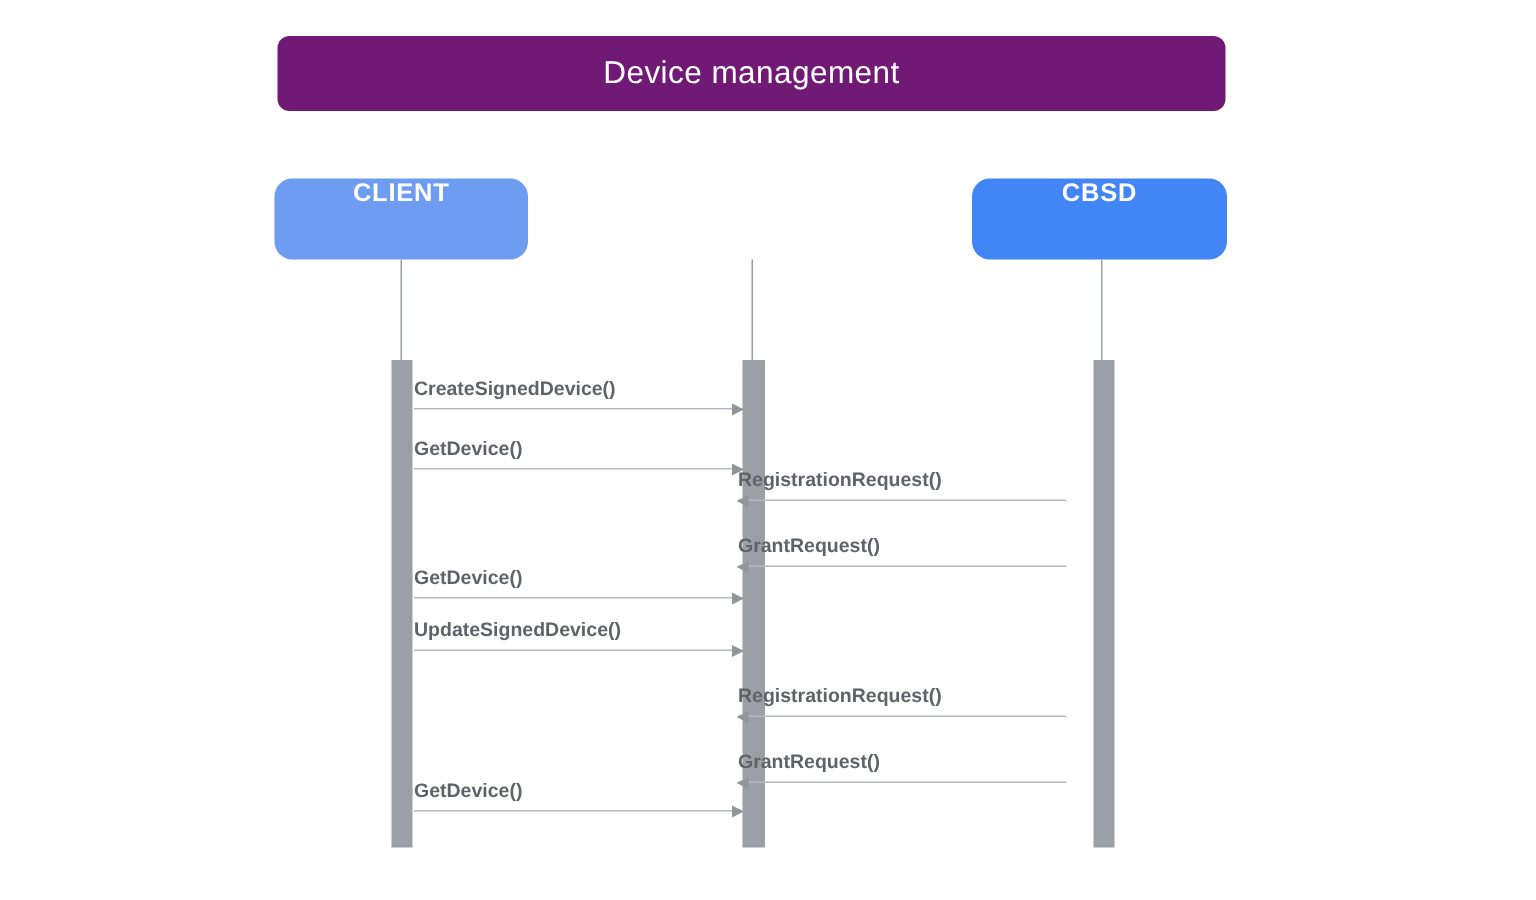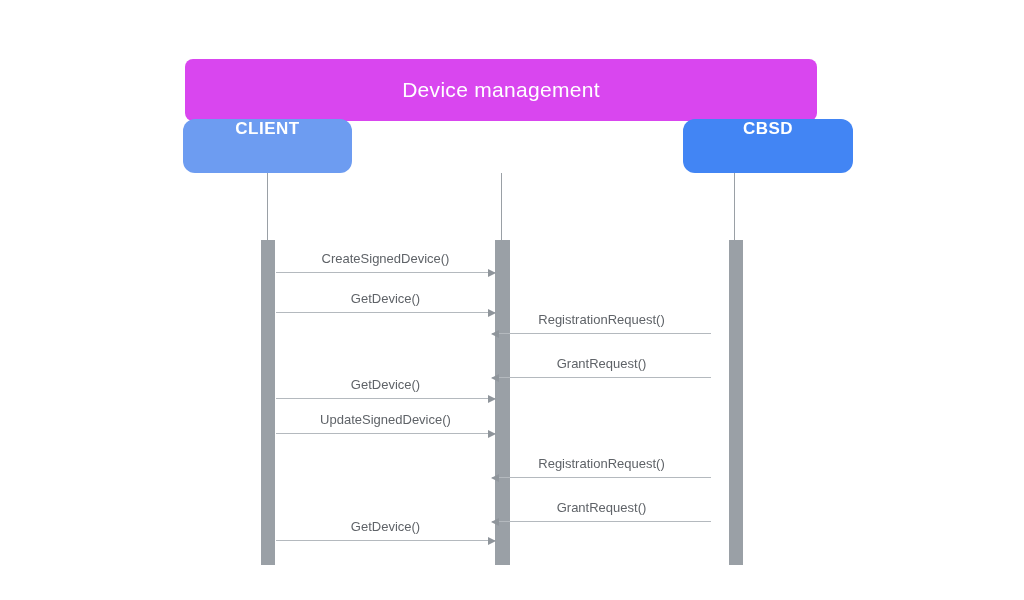--- a/index.html
+++ b/index.html
@@ -13,45 +13,44 @@
     width: 1024px;
     height: 600px;
     background: #ffffff;
     overflow: hidden;
   }
 
   
   .title-banner {
     position: absolute;
     left: 185px; top: 24px;
-    width: 632px; height: 62px;
-    background: #d946ef;
+    width: 632px; height: 50px;
+    background: #701a75;
     border-radius: 8px;
     display: flex; align-items: center; justify-content: center;
     color: #ffffff;
     font-size: 21px;
     font-weight: 500;
     letter-spacing: 0.3px;
-    margin-top: 35px;
   }
 
   
   .actor {
     position: absolute;
     top: 119px; height: 54px;
     border-radius: 12px;
     display: flex; justify-content: center;
     color: #ffffff;
     font-size: 17px;
     font-weight: bold;
     letter-spacing: 0.5px;
   }
   .actor-client { left: 183px; width: 169px; background: #6d9cf1; }
   .actor-sas    { left: 418px; width: 167px; background: #1a57b6; }
-  .actor-cbsd   { left: 683px; width: 170px; background: #4285f4; }
+  .actor-cbsd   { left: 648px; width: 170px; background: #4285f4; }
 
   
   .lifeline {
     position: absolute;
     top: 173px; height: 67px;
     width: 1px;
     background: #9aa0a6;
   }
   .lifeline-client { left: 267px; }
   .lifeline-sas    { left: 501px; }
@@ -70,24 +69,24 @@
   
   .message {
     position: absolute;
     width: 219px;
     height: 24px;
   }
   .message .msg-label {
     position: absolute;
     left: 0; right: 0;
     bottom: 7px;
-    text-align: center;
     font-size: 13px;
     color: #5f6368;
     white-space: nowrap;
+    font-weight: bold;
   }
   .message .msg-line {
     position: absolute;
     left: 0; right: 0;
     bottom: 0;
     height: 0;
     border-top: 1.5px solid #b4b9be;
   }
   .message .arrowhead {
     position: absolute;

